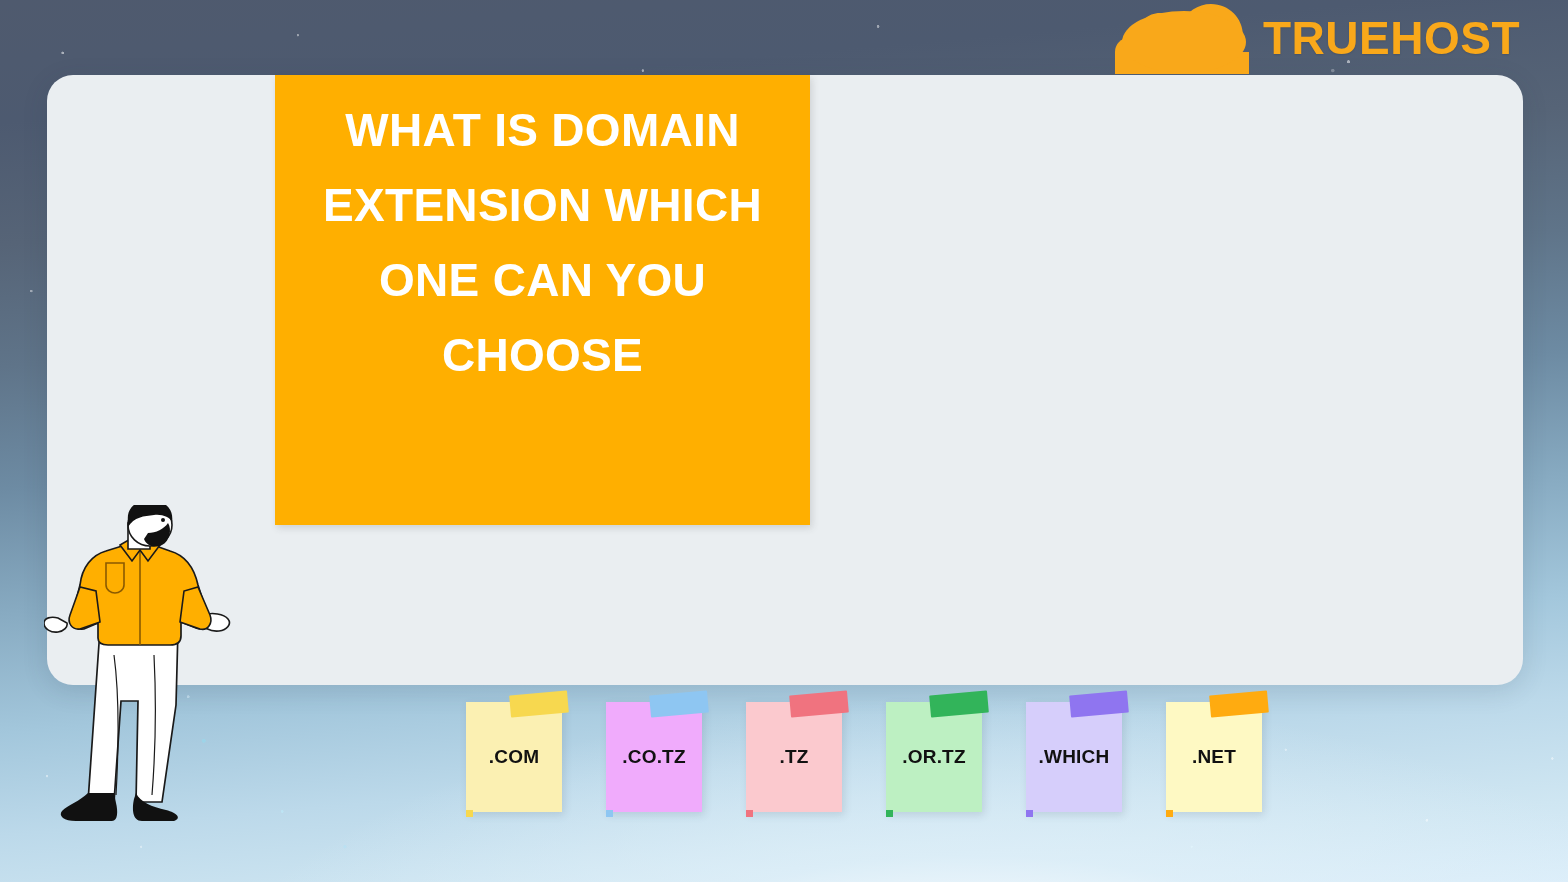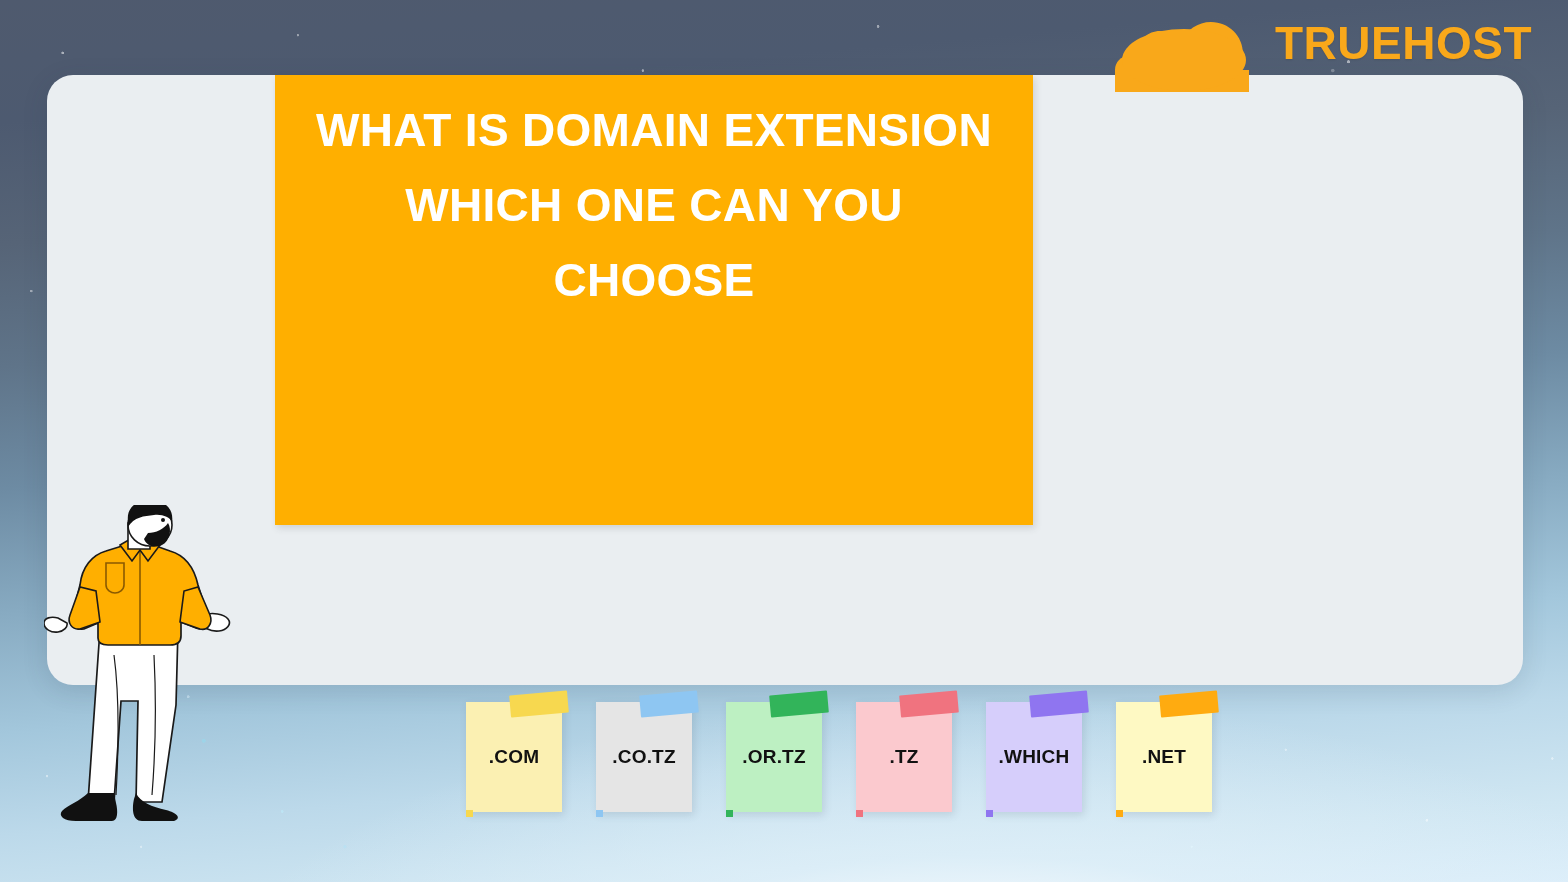--- a/index.html
+++ b/index.html
@@ -103,46 +103,46 @@
     background: #eaeef1;
     border-radius: 26px;
     box-shadow: 0 6px 26px rgba(40,60,80,.14);
   }
 
   
   .title-panel {
     position: absolute;
     left: 275px;
     top: 75px;
-    width: 758px;
+    width: 535px;
     height: 450px;
     background: #ffaf00;
     box-shadow: 2px 3px 7px rgba(60,60,60,.16);
     box-sizing: border-box;
     padding: 18px 26px 0 26px;
   }
   .title-text {
     color: #ffffff;
     font-size: 46px;
     font-weight: bold;
     line-height: 1.63;
     text-align: center;
     letter-spacing: .3px;
     margin: 0;
   }
 
   
   .logo {
     position: absolute;
     left: 1113px;
-    top: 20px;
+    top: 0;
     height: 76px;
     display: flex;
-    align-items: flex-start;
-    gap: 20px;
+    align-items: center;
+    gap: 8px;
   }
   .logo-cloud { display: block; }
   .logo-word {
     color: #f9a81a;
     font-size: 46px;
     font-weight: bold;
     letter-spacing: .5px;
     line-height: 1;
     text-shadow: 0 1px 2px rgba(0,0,0,.12);
   }
@@ -157,21 +157,21 @@
   }
 
   
   .notes {
     position: absolute;
     left: 466px;
     top: 702px;
     width: 940px;
     height: 130px;
     display: flex;
-    gap: 34px;
+    gap: 44px;
   }
   .note {
     position: relative;
     width: 96px;
     height: 110px;
     display: flex;
     align-items: center;
     justify-content: center;
     box-shadow: 2px 3px 8px rgba(60,80,100,.16);
   }
@@ -268,38 +268,38 @@
   </svg>
 
   <div class="notes">
 
     <div class="note" style="background:#fbf0b2">
       <div class="note-tape" style="background:#f7d84f"></div>
       <span class="note-label">.COM</span>
       <div class="note-corner" style="background:#f7d84f"></div>
     </div>
 
-    <div class="note" style="background:#e5e5e5">
+    <div class="note" style="background:#f0abfc">
       <div class="note-tape" style="background:#8ec6f2"></div>
       <span class="note-label">.CO.TZ</span>
       <div class="note-corner" style="background:#8ec6f2"></div>
+    </div>
+
+    <div class="note" style="background:#fbc9ce">
+      <div class="note-tape" style="background:#f0737f"></div>
+      <span class="note-label">.TZ</span>
+      <div class="note-corner" style="background:#f0737f"></div>
     </div>
 
     <div class="note" style="background:#bdf0c2">
       <div class="note-tape" style="background:#32b45a"></div>
       <span class="note-label">.OR.TZ</span>
       <div class="note-corner" style="background:#32b45a"></div>
     </div>
 
-    <div class="note" style="background:#fbc9ce">
-      <div class="note-tape" style="background:#f0737f"></div>
-      <span class="note-label">.TZ</span>
-      <div class="note-corner" style="background:#f0737f"></div>
-    </div>
-
     <div class="note" style="background:#d6cefb">
       <div class="note-tape" style="background:#8f75f0"></div>
       <span class="note-label">.WHICH</span>
       <div class="note-corner" style="background:#8f75f0"></div>
     </div>
 
     <div class="note" style="background:#fef9c3">
       <div class="note-tape" style="background:#ffab10"></div>
       <span class="note-label">.NET</span>
       <div class="note-corner" style="background:#ffab10"></div>

